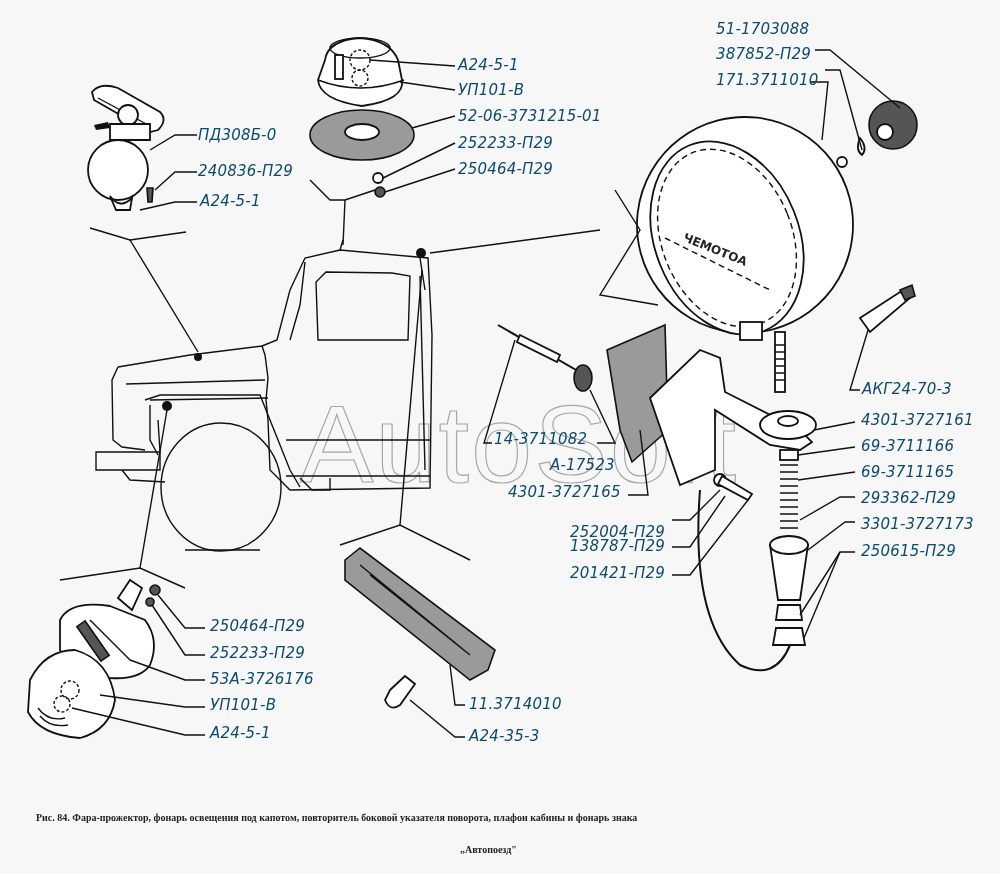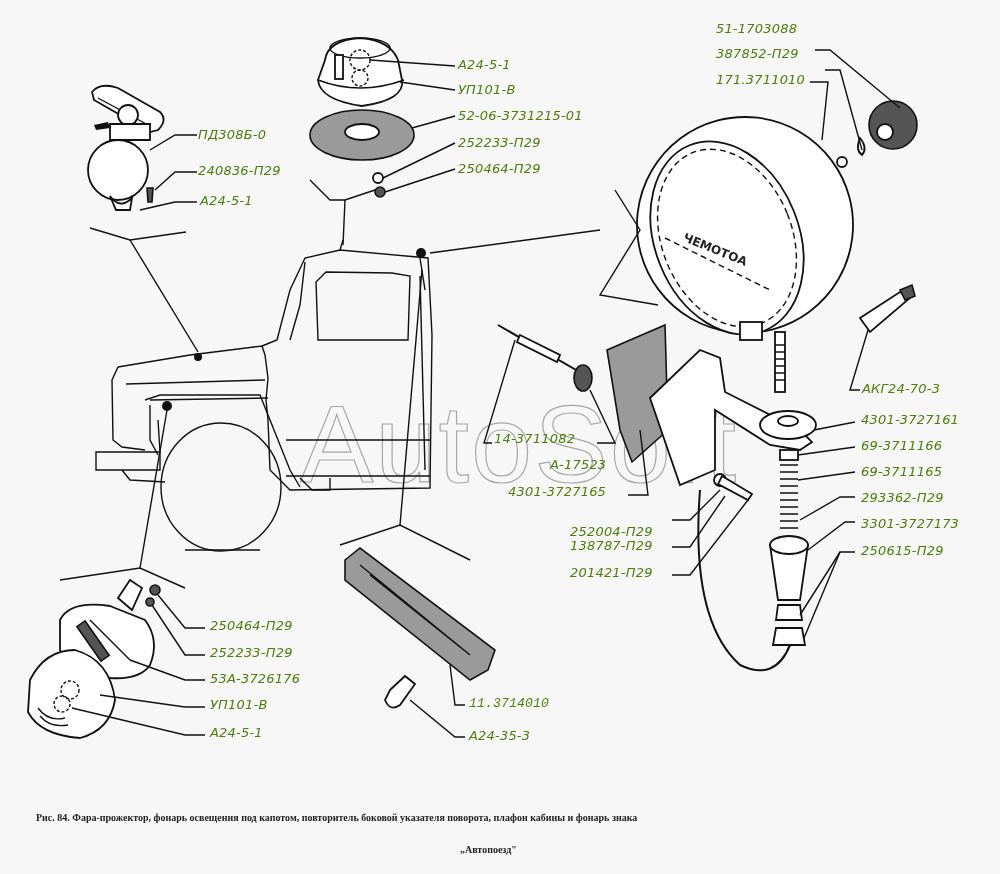--- a/index.html
+++ b/index.html
@@ -1,18 +1,18 @@
 <!DOCTYPE html>
 <html><head>
 <meta charset="utf-8">
 <style>
   html,body{margin:0;padding:0;background:#f7f7f7;}
   #stage{position:relative;width:1000px;height:874px;background:#f7f7f7;overflow:hidden;}
   svg#drawing{position:absolute;left:0;top:0;width:1000px;height:874px;}
-  .lbl{position:absolute;font-family:"DejaVu Sans",sans-serif;font-style:italic;font-size:13px;color:#4d7c0f;white-space:nowrap;letter-spacing:0.2px;line-height:1;}
+  .lbl{position:absolute;font-family:"DejaVu Sans",sans-serif;font-style:italic;font-size:15px;color:#0c4a6e;white-space:nowrap;letter-spacing:0.2px;line-height:1;}
   .caption{position:absolute;font-family:Liberation Serif, serif;font-weight:bold;font-size:10px;color:#222;white-space:nowrap;}
   .wm{position:absolute;left:300px;top:380px;font-family:"Liberation Sans",sans-serif;font-size:110px;color:transparent;-webkit-text-stroke:1.2px #9a9a9a;letter-spacing:2px;opacity:0.85;}
   .ln{stroke:#111;stroke-width:1.4;fill:none;}
   .thick{stroke:#111;stroke-width:2;fill:none;}
   .part{stroke:#111;stroke-width:1.8;fill:#fff;}
   .dark{fill:#555;stroke:#111;stroke-width:1.6;}
   .dots{fill:#9a9a9a;stroke:#111;stroke-width:1.6;}
   .blk{fill:#111;}
 </style>
 </head>
@@ -205,18 +205,18 @@
   <div class="lbl" style="left:570px;top:525px;">252004-П29</div>
   <div class="lbl" style="left:570px;top:539px;">138787-П29</div>
   <div class="lbl" style="left:570px;top:566px;">201421-П29</div>
 
   <div class="lbl" style="left:210px;top:619px;">250464-П29</div>
   <div class="lbl" style="left:210px;top:646px;">252233-П29</div>
   <div class="lbl" style="left:210px;top:672px;">53А-3726176</div>
   <div class="lbl" style="left:210px;top:698px;">УП101-В</div>
   <div class="lbl" style="left:210px;top:726px;">А24-5-1</div>
 
-  <div class="lbl" style="left:469px;top:697px;font-family:Liberation Mono, monospace;">11.3714010</div>
+  <div class="lbl" style="left:469px;top:697px;">11.3714010</div>
   <div class="lbl" style="left:469px;top:729px;">А24-35-3</div>
 
   <div class="caption" style="left:36px;top:812px;">Рис. 84.  Фара-прожектор, фонарь освещения под капотом, повторитель боковой указателя поворота, плафон кабины и фонарь знака</div>
   <div class="caption" style="left:460px;top:844px;">„Автопоезд"</div>
 </div>
 
 </body></html>

